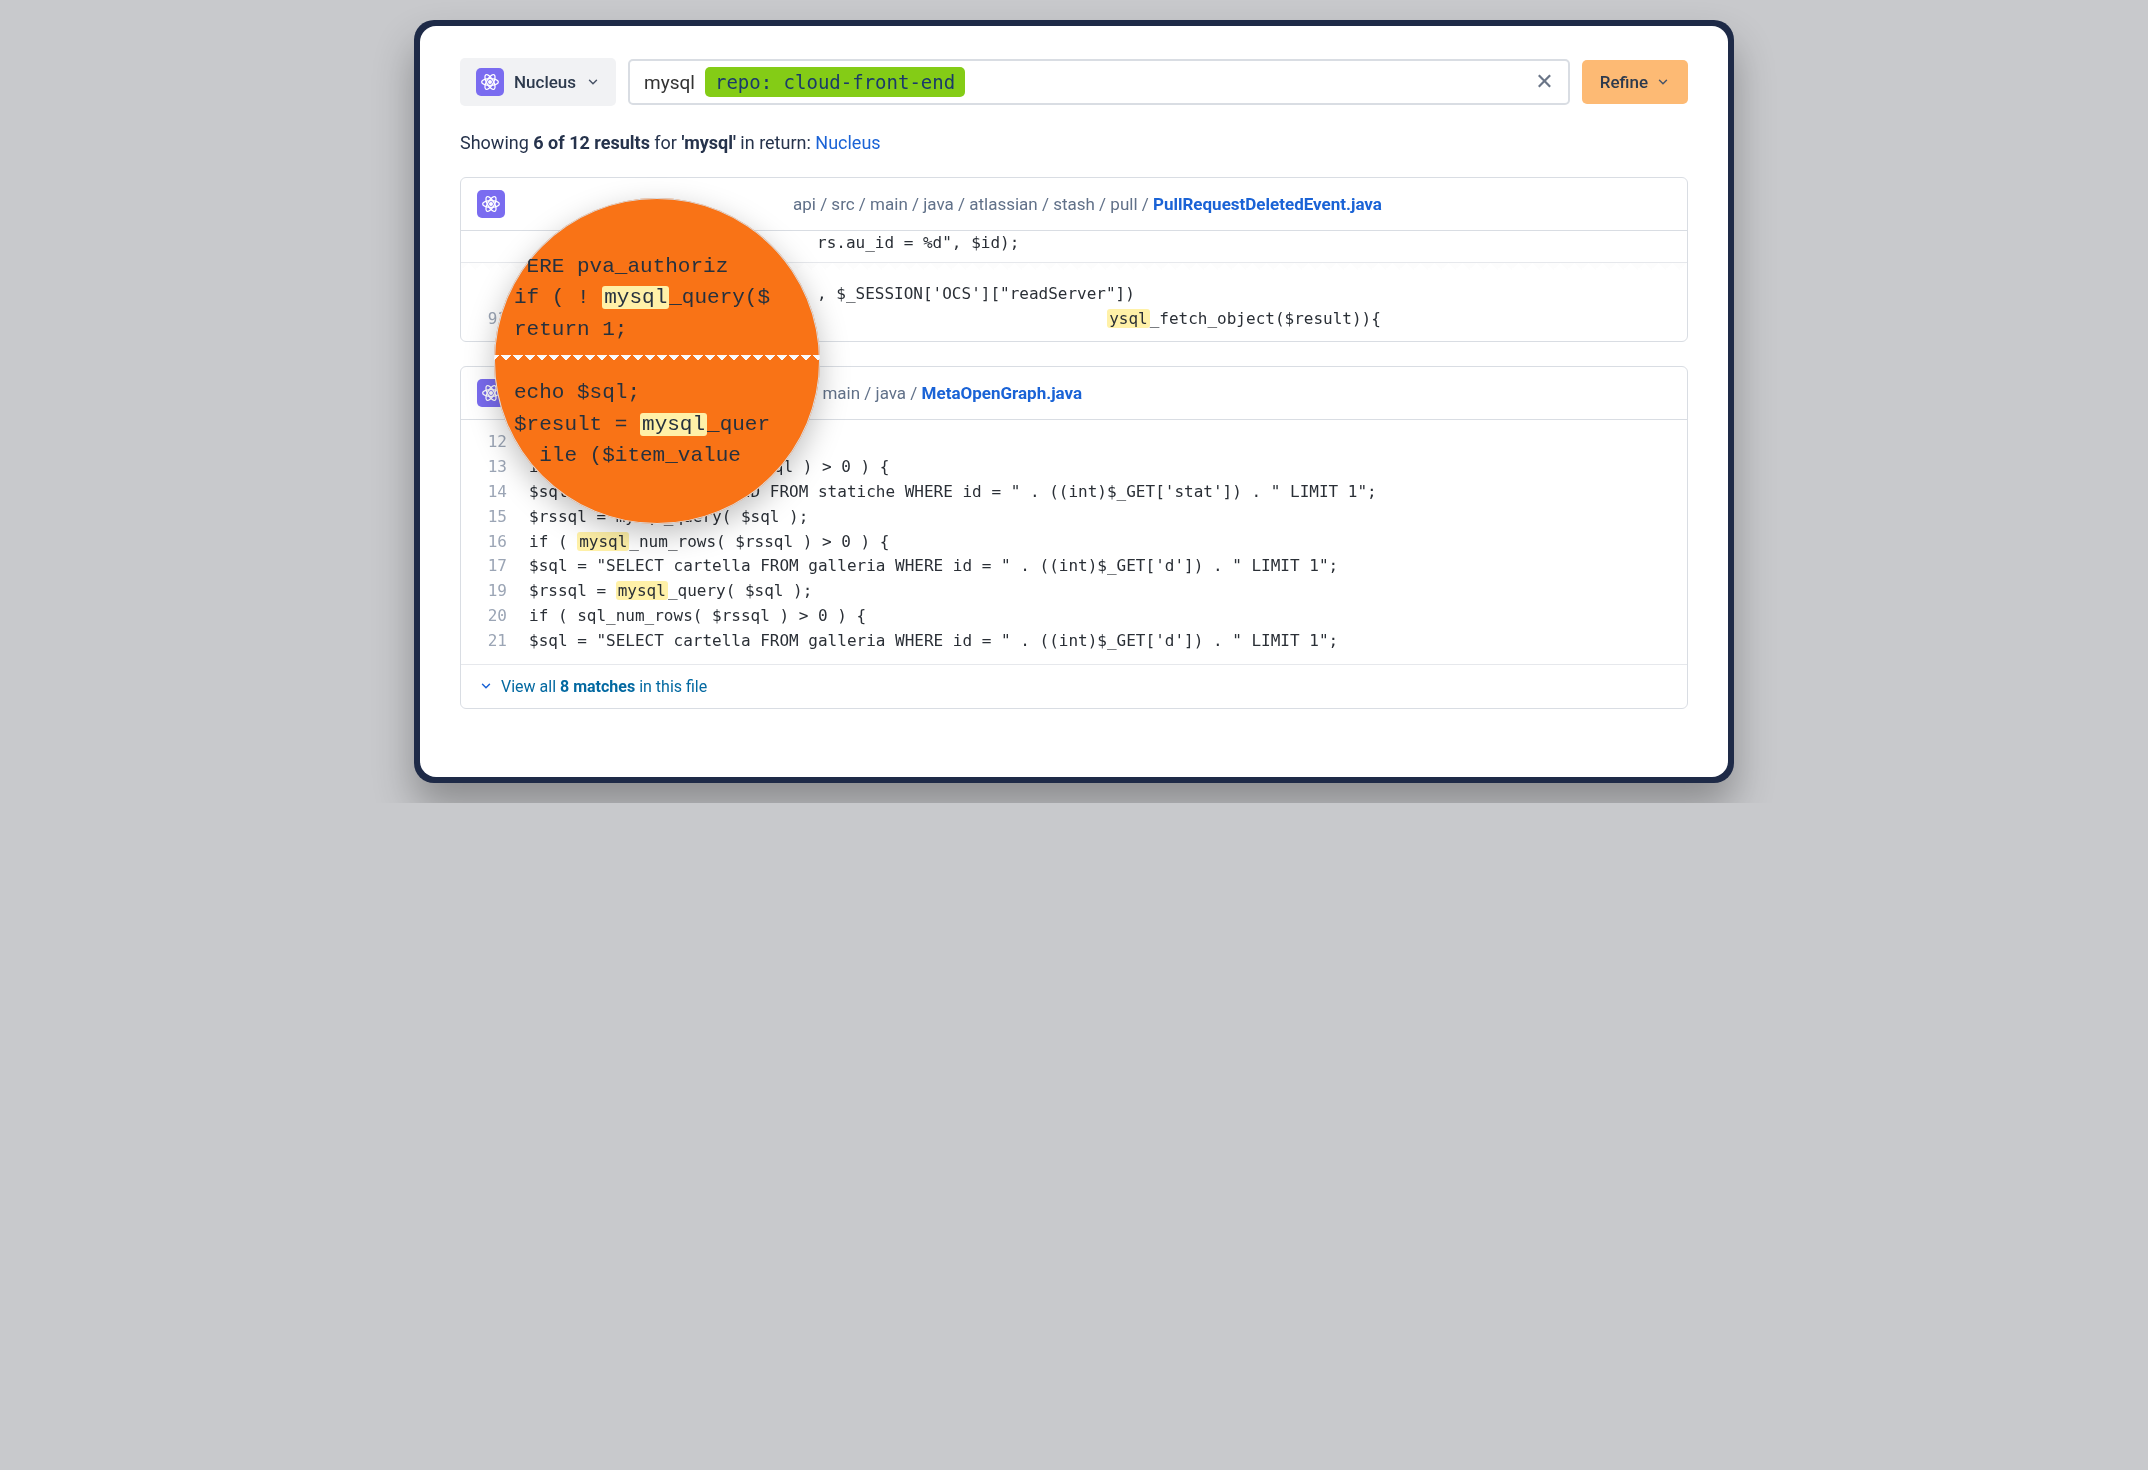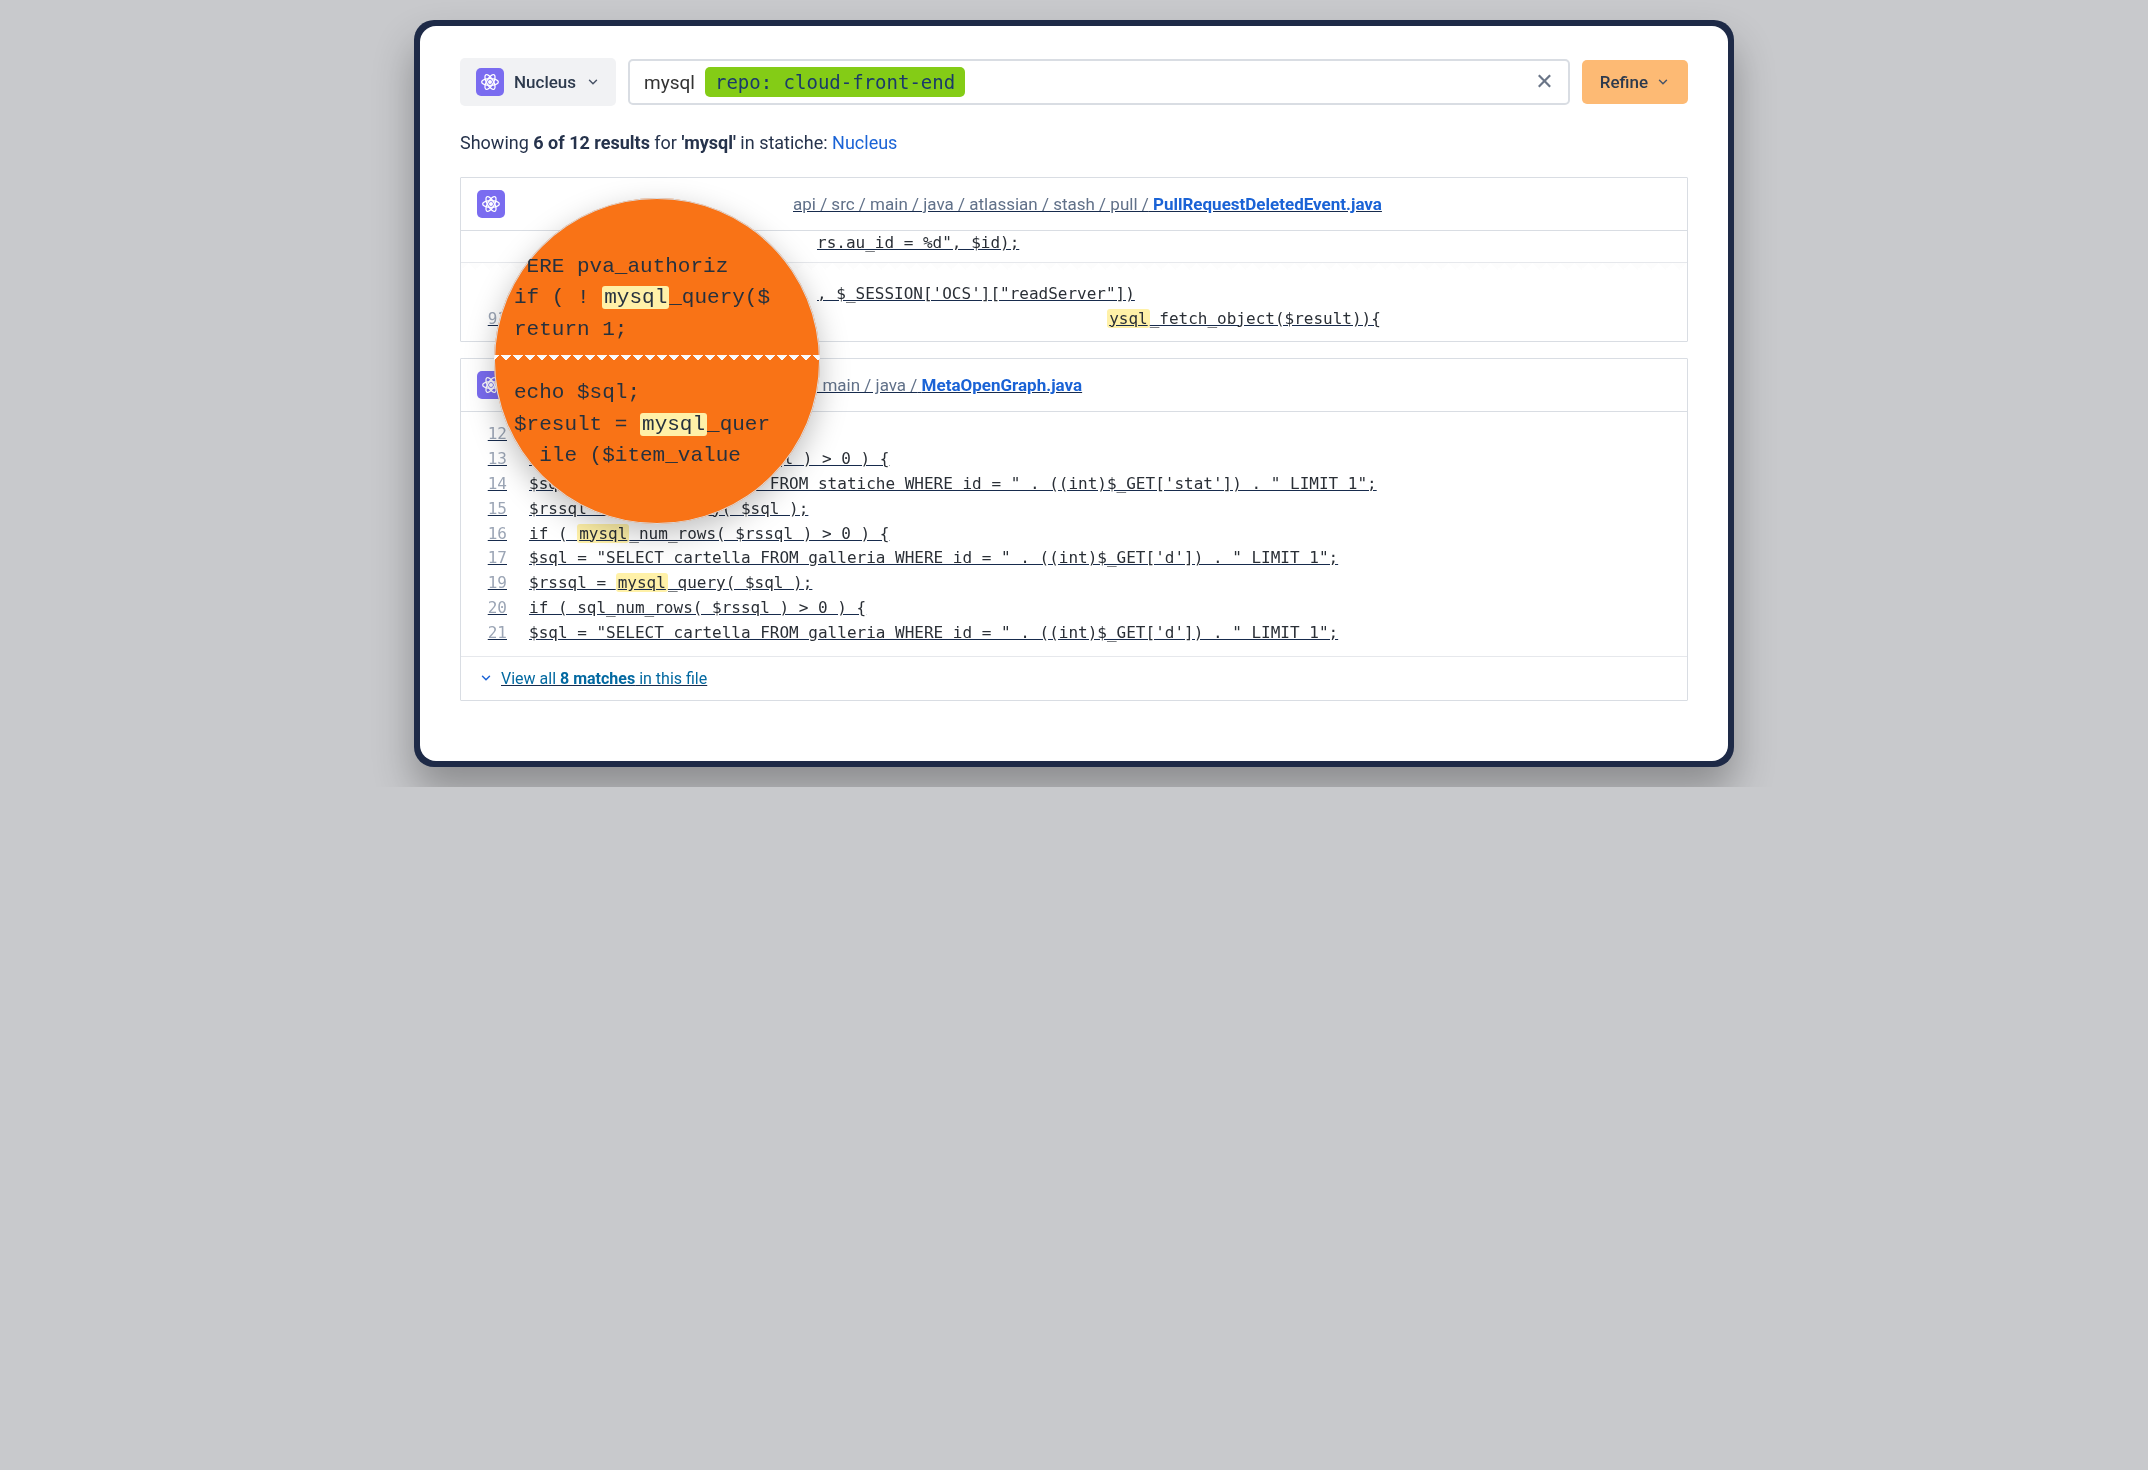--- a/index.html
+++ b/index.html
@@ -37,21 +37,21 @@
     display:flex;align-items:center;gap:8px;
     background:#fdba74;border-radius:5px;padding:12px 18px;
     cursor:pointer;font-size:17px;color:#2d3a4d;font-weight:500;
   }
   
   .summary { font-size:18px; color:#26334c; margin-bottom:24px; }
   .summary b { font-weight:700; }
   .summary .link { color:#1a63d6; }
   
   .card {
-    border:1px solid #d9dde3; border-radius:1px; margin-bottom:16px; overflow:hidden;text-decoration:underline;
+    border:1px solid #d9dde3; border-radius:6px; margin-bottom:24px; overflow:hidden;
   }
   .card-header {
     display:flex; align-items:center; gap:14px; padding:12px 16px;
     border-bottom:1px solid #d9dde3; font-size:17px;
   }
   .crumb { color:#617189; }
   .crumb .file { color:#1a63d6; font-weight:700; }
   .repo-strong { color:#1c2b47; font-weight:700; font-size:18px; }
   .codeblock {
     display:grid; grid-template-columns:56px 1fr;
@@ -130,21 +130,21 @@
 
     <div class="refine-btn">
       <span>Refine</span>
       <svg class="chevron" viewBox="0 0 24 24">
             <path d="M6 9l6 6 6-6" fill="none" stroke="#4a5568" stroke-width="2.5" stroke-linecap="round"></path>
           </svg>
     </div>
   </div>
 
   <div class="summary">
-    <span>Showing </span><b>6 of 12 results</b><span> for </span><b>'mysql'</b><span> in statiche: </span><span class="link">Nucleus</span>
+    <span>Showing </span><b>6 of 12 results</b><span> for </span><b>'mysql'</b><span> in return: </span><span class="link">Nucleus</span>
   </div>
 
   <div class="card">
     <div class="card-header">
       <span class="atom-icon">
         <svg viewBox="0 0 24 24" fill="none" stroke="#fff" stroke-width="1.6">
           <ellipse cx="12" cy="12" rx="10" ry="4"></ellipse>
               <ellipse cx="12" cy="12" rx="10" ry="4" transform="rotate(60 12 12)"></ellipse>
               <ellipse cx="12" cy="12" rx="10" ry="4" transform="rotate(120 12 12)"></ellipse>
               <circle cx="12" cy="12" r="1.6" fill="#fff"></circle>

